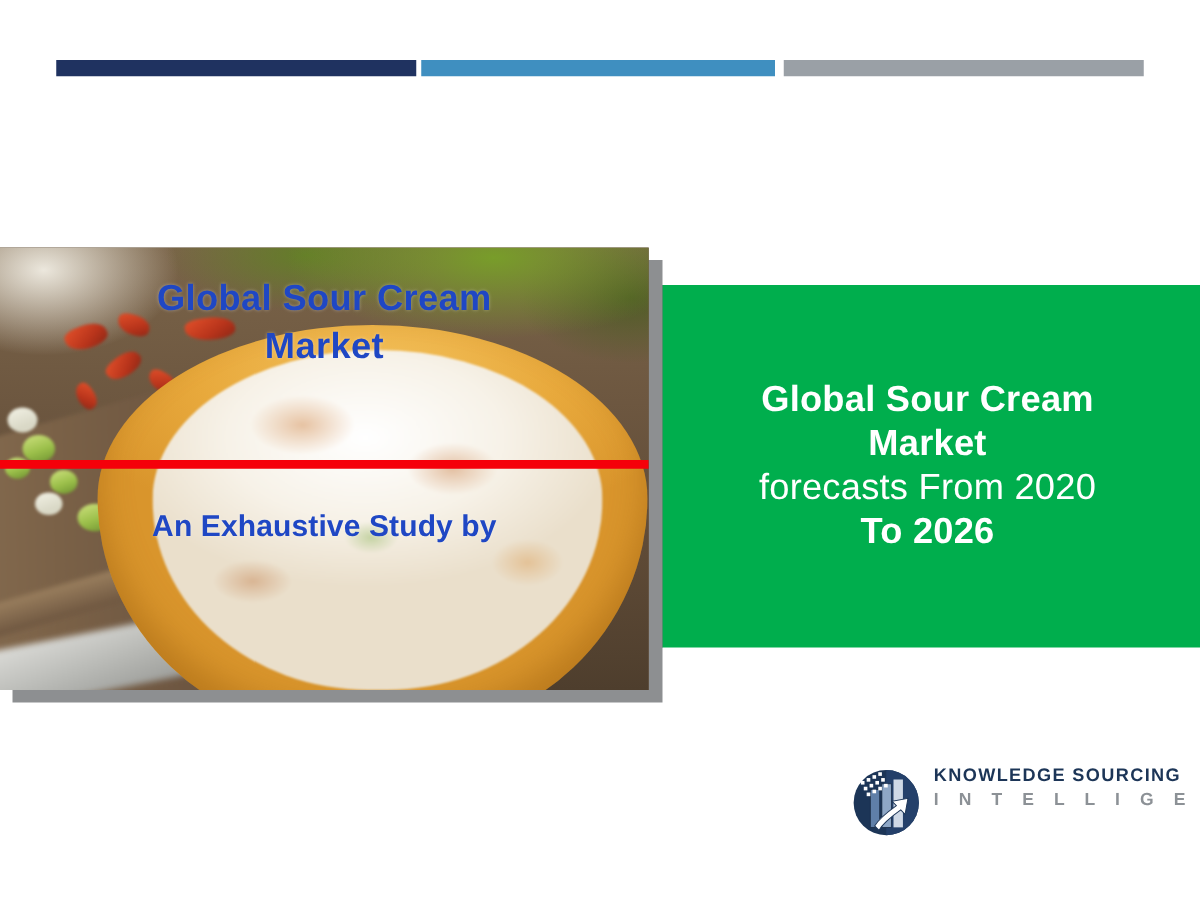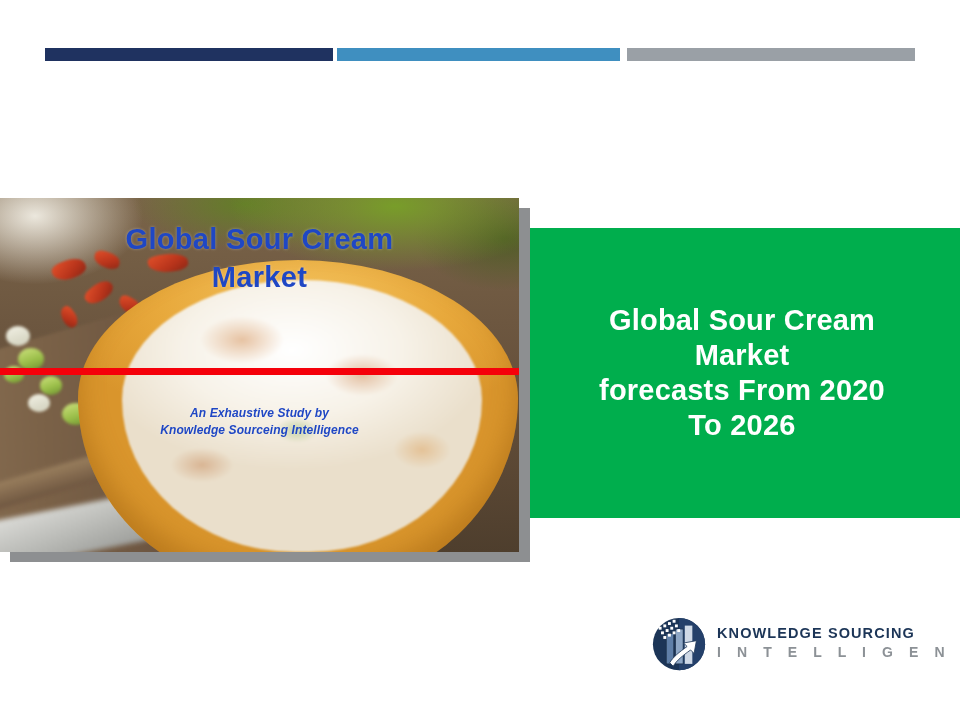--- a/index.html
+++ b/index.html
@@ -52,21 +52,21 @@
     line-height: 1.20;
     letter-spacing: 0.2px;
   }
   .gp-line-bold {
     font-size: 29px;
     font-weight: bold;
     display: block;
   }
   .gp-line-regular {
     font-size: 29px;
-    font-weight: bold;
+    font-weight: normal;
     display: block;
   }
 
   
   #photo-card-shadow {
     position: absolute;
     left: 10px;
     top: 208px;
     width: 520px;
     height: 354px;
@@ -192,35 +192,34 @@
     text-shadow: 0 0 3px rgba(255,255,255,0.35);
   }
   #photo-title {
     top: 23px;
     font-size: 29px;
     line-height: 1.30;
     letter-spacing: 0.3px;
   }
   #photo-subtitle {
     top: 207px;
-    font-size: 12px;
+    font-size: 24px;
     line-height: 1.42;
     letter-spacing: 0.1px;
-    font-style: italic;
   }
 
   
   #logo {
     position: absolute;
-    left: 650px;
+    left: 680px;
     top: 612px;
     width: 235px;
     height: 62px;
     display: flex;
-    align-items: center;
+    align-items: flex-start;
   }
   #logo-mark {
     width: 58px;
     height: 58px;
     flex: 0 0 58px;
   }
   #logo-words {
     margin-left: 9px;
     display: flex;
     flex-direction: column;
@@ -292,21 +291,20 @@
 
   <div id="red-rule"></div>
 
   <div class="photo-text" id="photo-title">
     <span>Global Sour Cream</span><br>
     <span>Market</span>
   </div>
 
   <div class="photo-text" id="photo-subtitle">
     <span>An Exhaustive Study by</span><br>
-    <span>Knowledge Sourceing Intelligence</span>
   </div>
 </div>
 
 <div id="logo">
   <svg id="logo-mark" viewBox="0 0 100 100">
     <circle cx="50" cy="52" r="45" fill="#1c3557"></circle>
     <path d="M50 7 a45 45 0 0 1 45 45 a45 45 0 0 1 -45 45 z" fill="#24406a"></path>
 
     <rect x="28" y="34" width="13" height="52" fill="#5f7fa8"></rect>
     <rect x="44" y="26" width="13" height="60" fill="#8ea7c6"></rect>

